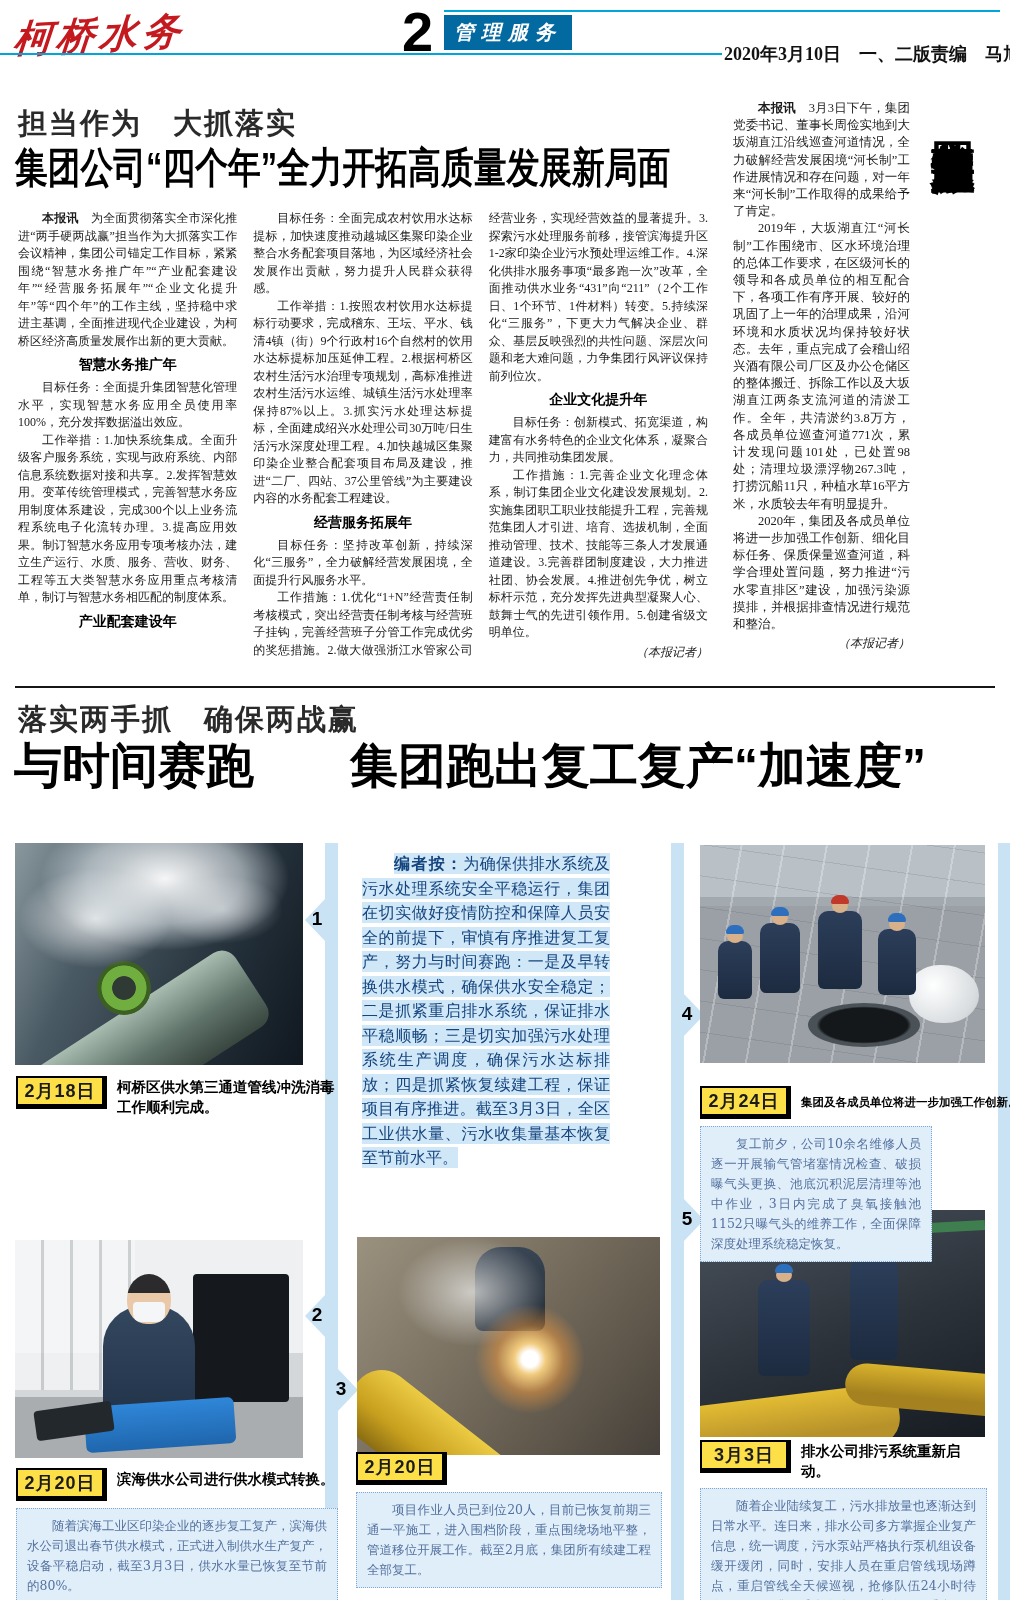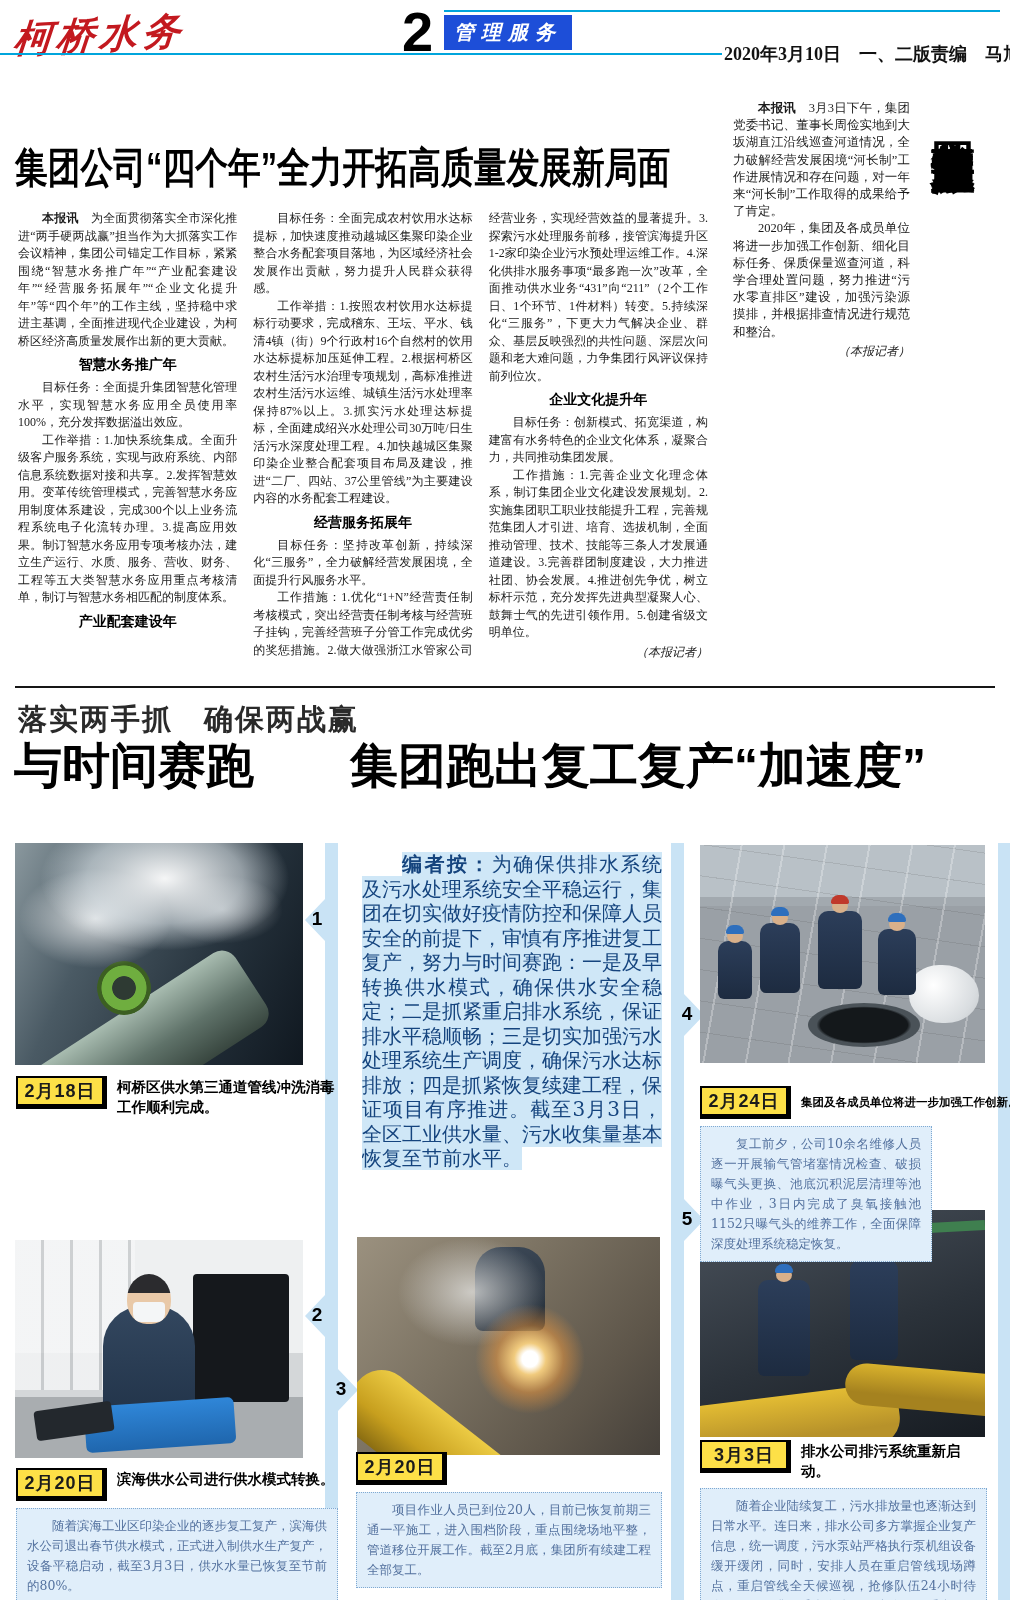--- a/index.html
+++ b/index.html
@@ -5,21 +5,21 @@
   html,body{margin:0;padding:0;background:#ffffff;}
   .page{position:relative;width:1010px;height:1600px;background:#fff;overflow:hidden;
         font-family:"Liberation Serif",serif;color:#1b1b1b;}
 
   
   .masthead{position:absolute;left:16px;top:14px;font-size:38px;font-weight:bold;font-style:italic;
             color:#c3191f;font-family:"DejaVu Serif",serif;letter-spacing:5px;
             transform:rotate(-3deg) skewX(-8deg);transform-origin:left top;}
   .pageno{position:absolute;left:402px;top:4px;font-size:56px;font-weight:900;
           font-family:"Liberation Sans",sans-serif;line-height:1;color:#000;}
-  .secbox{position:absolute;left:444px;top:15px;width:128px;height:35px;background:#1d4ed8;
+  .secbox{position:absolute;left:444px;top:15px;width:128px;height:35px;background:#0369a1;
           color:#fff;font-family:"Liberation Sans",sans-serif;font-weight:bold;font-size:20px;
           letter-spacing:7px;text-align:center;line-height:35px;font-style:italic;}
   .topline{position:absolute;left:444px;top:10px;width:556px;height:2px;background:#00a5dc;}
   .botline{position:absolute;left:0;top:53px;width:722px;height:2px;background:#00a5dc;}
   .dateline{position:absolute;left:724px;top:42px;width:282px;font-size:18px;font-weight:bold;
             color:#111;font-family:Liberation Serif, serif;white-space:nowrap;}
 
   
   .kicker{position:absolute;font-size:29px;color:#2a2a2a;font-family:"Liberation Serif",serif;
           font-weight:600;letter-spacing:2px;white-space:nowrap;}
@@ -118,22 +118,22 @@
 
   .photo5{left:700px;top:1210px;width:285px;height:227px;
           background:linear-gradient(160deg,#4a525c,#2b323a 55%,#171c22);}
   .p5-rail{right:0;top:14px;width:150px;height:10px;background:#3f7f4f;transform:rotate(-3deg);}
   .p5-pipe1{left:-20px;bottom:-18px;width:220px;height:60px;border-radius:26px;
       background:linear-gradient(#e3bc33,#b7922a 70%);transform:rotate(-7deg);}
   .p5-pipe2{right:-30px;bottom:26px;width:170px;height:42px;border-radius:22px;
       background:linear-gradient(#d9b22c,#a5821f 70%);transform:rotate(5deg);}
 
   
-  .ednote{position:absolute;left:362px;top:852px;width:300px;height:318px;overflow:hidden;
-      font-family:"DejaVu Serif",serif;font-size:20px;line-height:24.5px;color:#15447e;
+  .ednote{position:absolute;left:362px;top:852px;width:248px;height:318px;overflow:hidden;
+      font-family:"DejaVu Serif",serif;font-size:16px;line-height:24.5px;color:#15447e;
       text-align:justify;text-indent:2em;}
   .ednote .hl{background:#cfe7f7;padding:1px 0;-webkit-box-decoration-break:clone;box-decoration-break:clone;}
   .ednote b{letter-spacing:1px;}
 
   
   .ni{position:absolute;}
   .nihead{display:flex;align-items:flex-start;gap:10px;}
   .datebox{flex:none;width:84px;height:26px;line-height:26px;text-align:center;background:#fde047;
       border:2px solid #000;border-right-width:5px;border-bottom-width:5px;
       font-family:"Liberation Sans",sans-serif;font-weight:bold;font-size:18px;letter-spacing:1px;}
@@ -156,20 +156,21 @@
 
 <div class="page">
 
   <div class="masthead">柯桥水务</div>
   <div class="pageno">2</div>
   <div class="topline"></div>
   <div class="secbox">管理服务</div>
   <div class="botline"></div>
   <div class="dateline">2020年3月10日　一、二版责编　马旭东　周国栋</div>
 
+  <div class="kicker kicker1">担当作为　大抓落实</div>
   <div class="headline1">集团公司“四个年”全力开拓高质量发展新局面</div>
 
   <div class="cols">
     <p class="para"><b>本报讯</b>　<span>为全面贯彻落实全市深化推进“两手硬两战赢”担当作为大抓落实工作会议精神，集团公司锚定工作目标，紧紧围绕“智慧水务推广年”“产业配套建设年”“经营服务拓展年”“企业文化提升年”等“四个年”的工作主线，坚持稳中求进主基调，全面推进现代企业建设，为柯桥区经济高质量发展作出新的更大贡献。</span></p>
     <p class="sub">智慧水务推广年</p>
     <p class="para">目标任务：全面提升集团智慧化管理水平，实现智慧水务应用全员使用率100%，充分发挥数据溢出效应。</p>
     <p class="para">工作举措：1.加快系统集成。全面升级客户服务系统，实现与政府系统、内部信息系统数据对接和共享。2.发挥智慧效用。变革传统管理模式，完善智慧水务应用制度体系建设，完成300个以上业务流程系统电子化流转办理。3.提高应用效果。制订智慧水务应用专项考核办法，建立生产运行、水质、服务、营收、财务、工程等五大类智慧水务应用重点考核清单，制订与智慧水务相匹配的制度体系。</p>
     <p class="sub">产业配套建设年</p>
     <p class="para">目标任务：全面完成农村饮用水达标提标，加快速度推动越城区集聚印染企业整合水务配套项目落地，为区域经济社会发展作出贡献，努力提升人民群众获得感。</p>
     <p class="para">工作举措：1.按照农村饮用水达标提标行动要求，完成稽东、王坛、平水、钱清4镇（街）9个行政村16个自然村的饮用水达标提标加压延伸工程。2.根据柯桥区农村生活污水治理专项规划，高标准推进农村生活污水运维、城镇生活污水处理率保持87%以上。3.抓实污水处理达标提标，全面建成绍兴水处理公司30万吨/日生活污水深度处理工程。4.加快越城区集聚印染企业整合配套项目布局及建设，推进“二厂、四站、37公里管线”为主要建设内容的水务配套工程建设。</p>
@@ -177,20 +178,21 @@
     <p class="para">目标任务：坚持改革创新，持续深化“三服务”，全力破解经营发展困境，全面提升行风服务水平。</p>
     <p class="para">工作措施：1.优化“1+N”经营责任制考核模式，突出经营责任制考核与经营班子挂钩，完善经营班子分管工作完成优劣的奖惩措施。2.做大做强浙江水管家公司经营业务，实现经营效益的显著提升。3.探索污水处理服务前移，接管滨海提升区1-2家印染企业污水预处理运维工作。4.深化供排水服务事项“最多跑一次”改革，全面推动供水业务“431”向“211”（2个工作日、1个环节、1件材料）转变。5.持续深化“三服务”，下更大力气解决企业、群众、基层反映强烈的共性问题、深层次问题和老大难问题，力争集团行风评议保持前列位次。</p>
     <p class="sub">企业文化提升年</p>
     <p class="para">目标任务：创新模式、拓宽渠道，构建富有水务特色的企业文化体系，凝聚合力，共同推动集团发展。</p>
     <p class="para">工作措施：1.完善企业文化理念体系，制订集团企业文化建设发展规划。2.实施集团职工职业技能提升工程，完善规范集团人才引进、培育、选拔机制，全面推动管理、技术、技能等三条人才发展通道建设。3.完善群团制度建设，大力推进社团、协会发展。4.推进创先争优，树立标杆示范，充分发挥先进典型凝聚人心、鼓舞士气的先进引领作用。5.创建省级文明单位。</p>
     <p class="sign">（本报记者）</p>
   </div>
 
   <div class="rcol">
     <p class="para"><b>本报讯</b>　<span>3月3日下午，集团党委书记、董事长周俭实地到大坂湖直江沿线巡查河道情况，全力破解经营发展困境“河长制”工作进展情况和存在问题，对一年来“河长制”工作取得的成果给予了肯定。</span></p>
+    <p class="para">2019年，大坂湖直江“河长制”工作围绕市、区水环境治理的总体工作要求，在区级河长的领导和各成员单位的相互配合下，各项工作有序开展、较好的巩固了上一年的治理成果，沿河环境和水质状况均保持较好状态。去年，重点完成了会稽山绍兴酒有限公司厂区及办公仓储区的整体搬迁、拆除工作以及大坂湖直江两条支流河道的清淤工作。全年，共清淤约3.8万方，各成员单位巡查河道771次，累计发现问题101处，已处置98处；清理垃圾漂浮物267.3吨，打捞沉船11只，种植水草16平方米，水质较去年有明显提升。</p>
     <p class="para">2020年，集团及各成员单位将进一步加强工作创新、细化目标任务、保质保量巡查河道，科学合理处置问题，努力推进“污水零直排区”建设，加强污染源摸排，并根据排查情况进行规范和整治。</p>
     <p class="sign">（本报记者）</p>
   </div>
   <div class="vhead">集团董事长巡查大坂湖直江</div>
 
   <div class="rule"></div>
 
   <div class="kicker kicker2">落实两手抓　确保两战赢</div>
   <div class="headline2">与时间赛跑　　集团跑出复工复产“加速度”</div>
 

